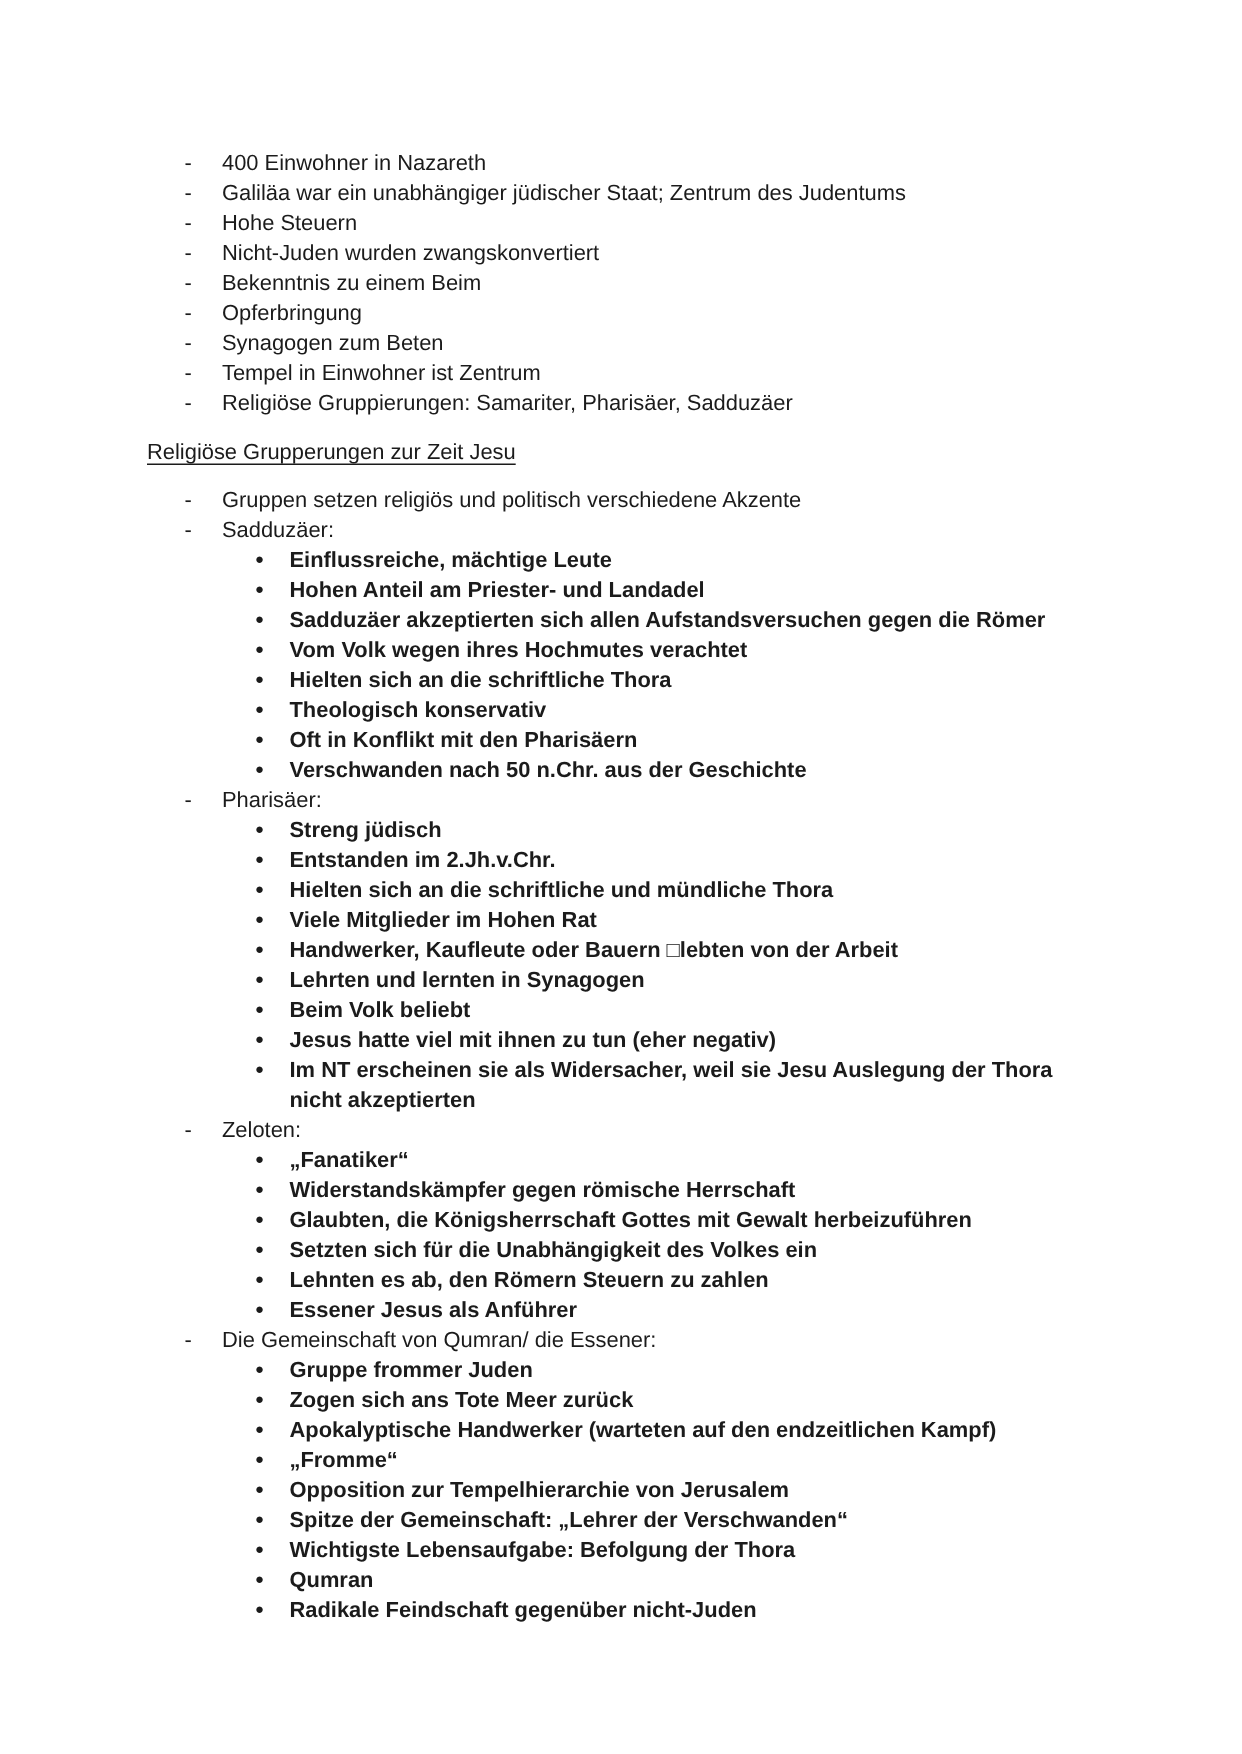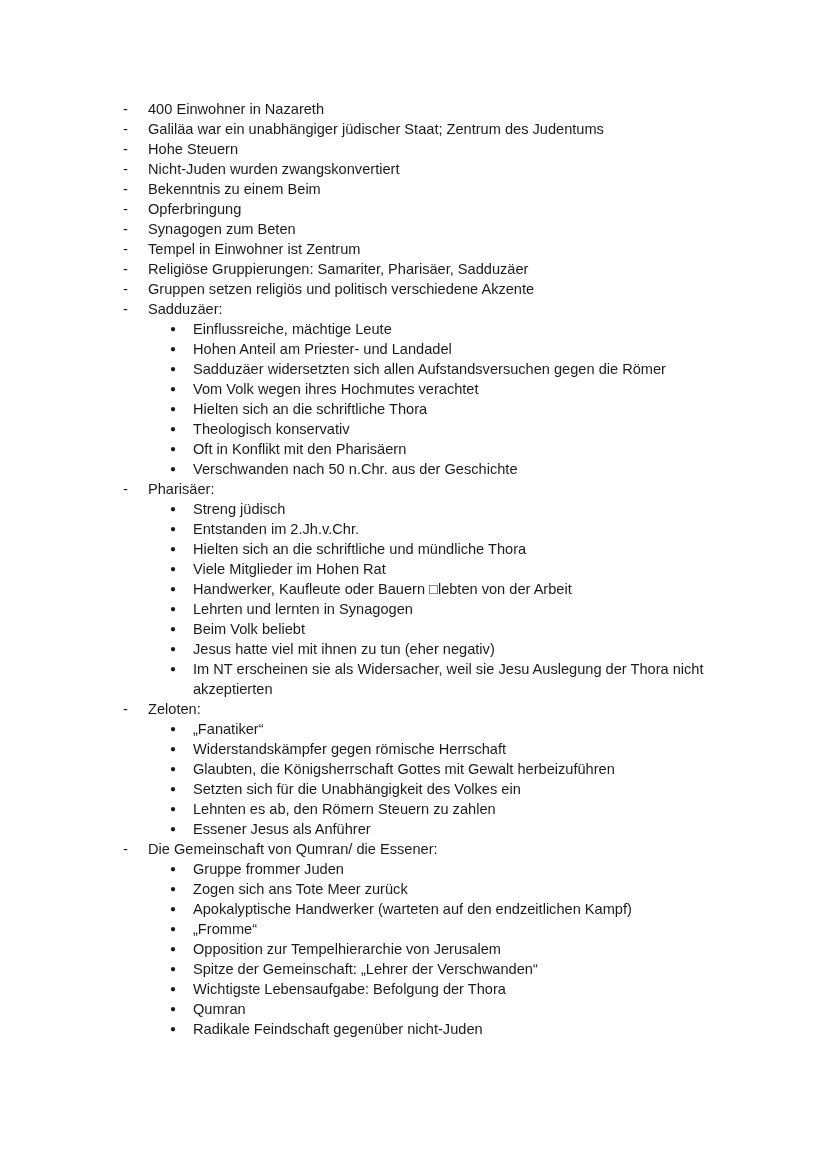--- a/index.html
+++ b/index.html
@@ -36,20 +36,21 @@
     margin-left: 72px;
   }
   .bullet-item .marker {
     flex: none;
     width: 23px;
     font-size: 10px;
     line-height: 20px;
   }
   .bullet-item .txt {
     flex: 1;
+    font-weight: bold;
   }
   .heading {
     margin: 13px 0 12px 0;
     text-decoration: underline;
     text-underline-offset: 3px;
   }
 </style>
 </head>
 <body>
 
@@ -85,40 +86,41 @@
       </div>
       <div class="dash-item">
         <span class="marker">-</span>
         <span class="txt">Tempel in Einwohner ist Zentrum</span>
       </div>
       <div class="dash-item">
         <span class="marker">-</span>
         <span class="txt">Religiöse Gruppierungen: Samariter, Pharisäer, Sadduzäer</span>
       </div>
     </div>
+  <div class="heading">Religiöse Grupperungen zur Zeit Jesu</div>
   <div id="groups-list">
       <div class="dash-item">
         <span class="marker">-</span>
         <span class="txt">Gruppen setzen religiös und politisch verschiedene Akzente</span>
       </div>
       <div class="dash-item">
         <span class="marker">-</span>
         <span class="txt">Sadduzäer:</span>
       </div>
       <div class="bullet-item">
         <span class="marker">●</span>
         <span class="txt">Einflussreiche, mächtige Leute</span>
       </div>
       <div class="bullet-item">
         <span class="marker">●</span>
         <span class="txt">Hohen Anteil am Priester- und Landadel</span>
       </div>
       <div class="bullet-item">
         <span class="marker">●</span>
-        <span class="txt">Sadduzäer widersetzten sich allen Aufstandsversuchen gegen die Römer</span>
+        <span class="txt">Sadduzäer akzeptierten sich allen Aufstandsversuchen gegen die Römer</span>
       </div>
       <div class="bullet-item">
         <span class="marker">●</span>
         <span class="txt">Vom Volk wegen ihres Hochmutes verachtet</span>
       </div>
       <div class="bullet-item">
         <span class="marker">●</span>
         <span class="txt">Hielten sich an die schriftliche Thora</span>
       </div>
       <div class="bullet-item">

